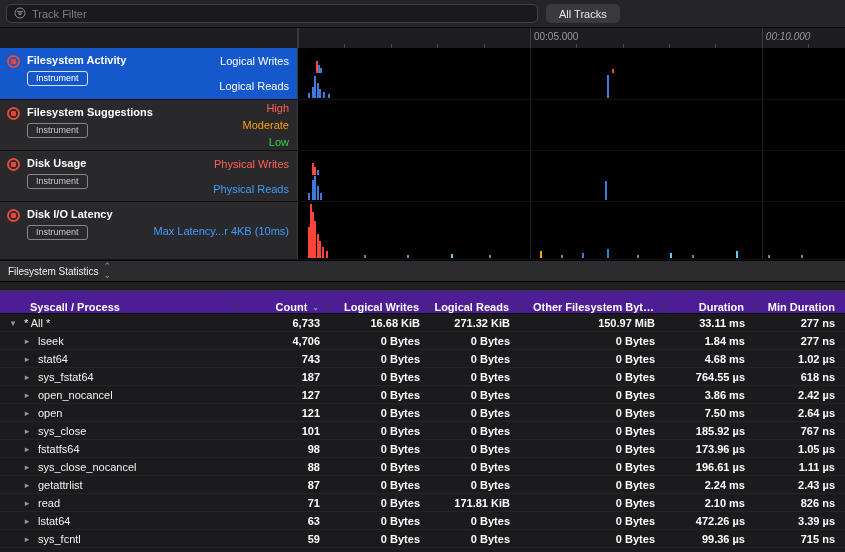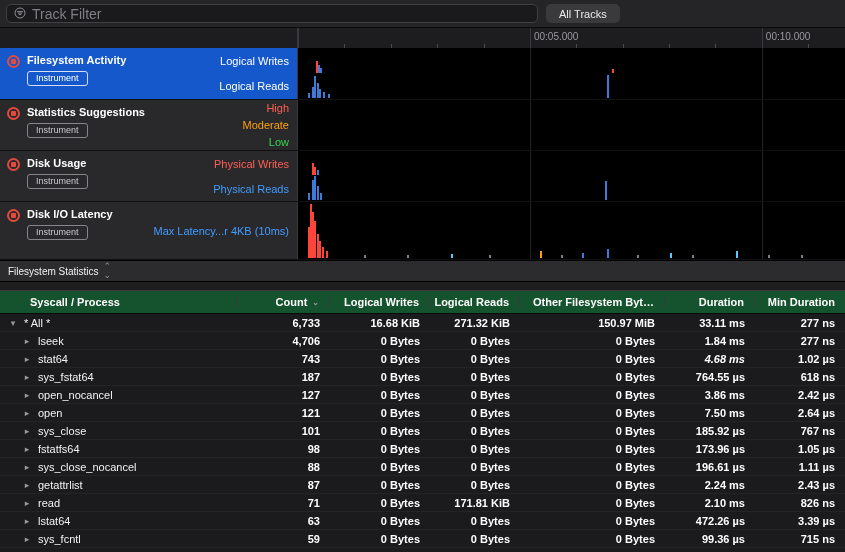--- a/index.html
+++ b/index.html
@@ -2,21 +2,21 @@
 <html><head>
 <meta charset="utf-8">
 <style>
   *{box-sizing:border-box;margin:0;padding:0}
   html,body{width:845px;height:552px;overflow:hidden}
   body{background:#1e1e1f;color:#fff;font-family:"Liberation Sans",sans-serif;font-size:11px}
 
   
   .toolbar{height:28px;background:#252527;display:flex;align-items:center;padding:0 6px;gap:8px;border-bottom:1px solid #0a0a0a}
   .filter-field{display:flex;align-items:center;gap:6px;width:532px;height:19px;background:#1a1a1c;border:1px solid #414144;border-radius:5px;padding:0 7px}
-  .filter-field input{flex:1;background:transparent;border:none;outline:none;color:#ddd;font-size:14px;font-family:inherit}
+  .filter-field input{flex:1;background:transparent;border:none;outline:none;color:#ddd;font-size:11px;font-family:inherit}
   .filter-field input::placeholder{color:#7f7f84}
   .all-tracks{height:19px;background:#3a3a3d;color:#e9e9ea;border:none;border-radius:5px;padding:0 13px;font-size:11px;font-family:inherit;cursor:default}
 
   
   .timeline-row{display:flex;height:20px;background:#1d1d1f}
   .tl-spacer{width:298px;border-right:1px solid #39393c}
   .ruler{flex:1;position:relative;overflow:hidden}
   .ruler-label{position:absolute;top:3px;font-size:10px;color:#9a9aa0;white-space:nowrap}
   .ruler-tick{position:absolute;top:0;bottom:0;width:1px;background:#3b3b3f}
   .ruler-minor{position:absolute;bottom:0;height:4px;width:1px;background:#4a4a4f}
@@ -40,21 +40,21 @@
   .gridline{position:absolute;top:0;bottom:0;width:1px;background:#222226}
   .lanes{position:absolute;inset:0;display:flex;flex-direction:column}
   .lane{flex:1;position:relative}
   .spike{position:absolute;bottom:1px;width:2px}
 
   
   .view-bar{height:22px;background:#2c2c2e;border-top:1px solid #000;border-bottom:1px solid #000;display:flex;align-items:center;padding-left:8px;gap:5px}
   .view-title{font-size:10px;color:#f0f0f0}
   .view-chev{color:#98989d;font-size:9px;line-height:1}
   .detail-gap{height:8px;background:#1e1e1f}
-  .thead{display:flex;height:24px;background:#14532d;border-top:1px solid #3a3a3e;border-bottom:1px solid #0a0a0a;align-items:center}
+  .thead{display:flex;height:24px;background:#4c1d95;border-top:1px solid #3a3a3e;border-bottom:1px solid #0a0a0a;align-items:flex-end}
   .th{display:flex;align-items:center;font-weight:bold;font-size:11px;border-right:1px solid #3a3a3e;padding:0 10px;white-space:nowrap;overflow:hidden;text-overflow:ellipsis;flex-shrink:0}
   .th.l{justify-content:flex-start;padding-left:30px}
   .th.r{justify-content:flex-end}
   .th:last-child{border-right:none}
   .sortchev{color:#9a9aa0;font-size:8px;margin-left:5px}
   .tbody{height:240px;overflow:hidden;background:#1b1b1d}
   .tr{display:flex;height:18px;align-items:center;border-bottom:1px solid #242427}
   .td{white-space:nowrap;overflow:hidden;text-overflow:ellipsis;flex-shrink:0}
   .td.name{display:flex;align-items:center;gap:6px;color:#f2f2f2}
   .td.val{text-align:right;font-weight:bold;padding:0 10px;color:#fff}
@@ -89,21 +89,21 @@
       <div class="ruler-minor" style="left: 59.36%;"></div>
       <div class="ruler-minor" style="left: 67.84%;"></div>
       <div class="ruler-minor" style="left: 76.32%;"></div>
       <div class="ruler-minor" style="left: 84.8%;"></div>
       <div class="ruler-minor" style="left: 93.28%;"></div>
       <div class="ruler-tick" style="left: 0%;"></div>
       <div class="ruler-label" style="left: calc(0% + 4px); margin-top: 32px;">00:00.000</div>
       <div class="ruler-tick" style="left: 42.4%;"></div>
       <div class="ruler-label" style="left: calc(42.4% + 4px);">00:05.000</div>
       <div class="ruler-tick" style="left: 84.8%;"></div>
-      <div class="ruler-label" style="left: calc(84.8% + 4px);">00:10.000</div>
+      <div class="ruler-label" style="left: calc(84.8% + 4px); font-style: italic;">00:10.000</div>
     </div>
 </div>
 
 <div id="tracks">
     <div class="track-row selected" style="height: 52px;">
       <div class="track-left">
         <div class="icon-col">
           <div class="track-icon"></div>
         </div>
         <div class="track-info"><div class="track-title">Filesystem Activity</div><div class="badge">Instrument</div></div>
@@ -133,21 +133,21 @@
             <div class="spike" style="left: 56.5%; height: 92%; background: rgb(62, 123, 216);"></div>
           </div>
         </div>
       </div>
     </div>
     <div class="track-row" style="height: 51px;">
       <div class="track-left">
         <div class="icon-col">
           <div class="track-icon"></div>
         </div>
-        <div class="track-info"><div class="track-title">Statistics Suggestions</div><div class="badge">Instrument</div></div>
+        <div class="track-info"><div class="track-title">Filesystem Suggestions</div><div class="badge">Instrument</div></div>
         <div class="lane-labels">
           <div class="lane-label" style="color: rgb(255, 95, 82);">High</div>
           <div class="lane-label" style="color: rgb(255, 159, 10);">Moderate</div>
           <div class="lane-label" style="color: rgb(50, 215, 75);">Low</div>
         </div>
       </div>
       <div class="track-graph">
         <div class="gridline" style="left: 42.4%;"></div>
         <div class="gridline" style="left: 84.8%;"></div>
         <div class="lanes">
@@ -287,21 +287,21 @@
     </div>
     <div class="tr">
       <div class="td name" style="width: 237px;">
         <span class="disc" style="margin-left: 22px;">▸</span>
         <span class="nm">stat64</span>
       </div>
       <div class="td val" style="width: 93px;">743</div>
       <div class="td val" style="width: 100px;">0 Bytes</div>
       <div class="td val" style="width: 90px;">0 Bytes</div>
       <div class="td val" style="width: 145px;">0 Bytes</div>
-      <div class="td val" style="width: 90px; font-style: italic;">4.68 ms</div>
+      <div class="td val" style="width: 90px;">4.68 ms</div>
       <div class="td val" style="width: 90px;">1.02 µs</div>
     </div>
     <div class="tr">
       <div class="td name" style="width: 237px;">
         <span class="disc" style="margin-left: 22px;">▸</span>
         <span class="nm">sys_fstat64</span>
       </div>
       <div class="td val" style="width: 93px;">187</div>
       <div class="td val" style="width: 100px;">0 Bytes</div>
       <div class="td val" style="width: 90px;">0 Bytes</div>

